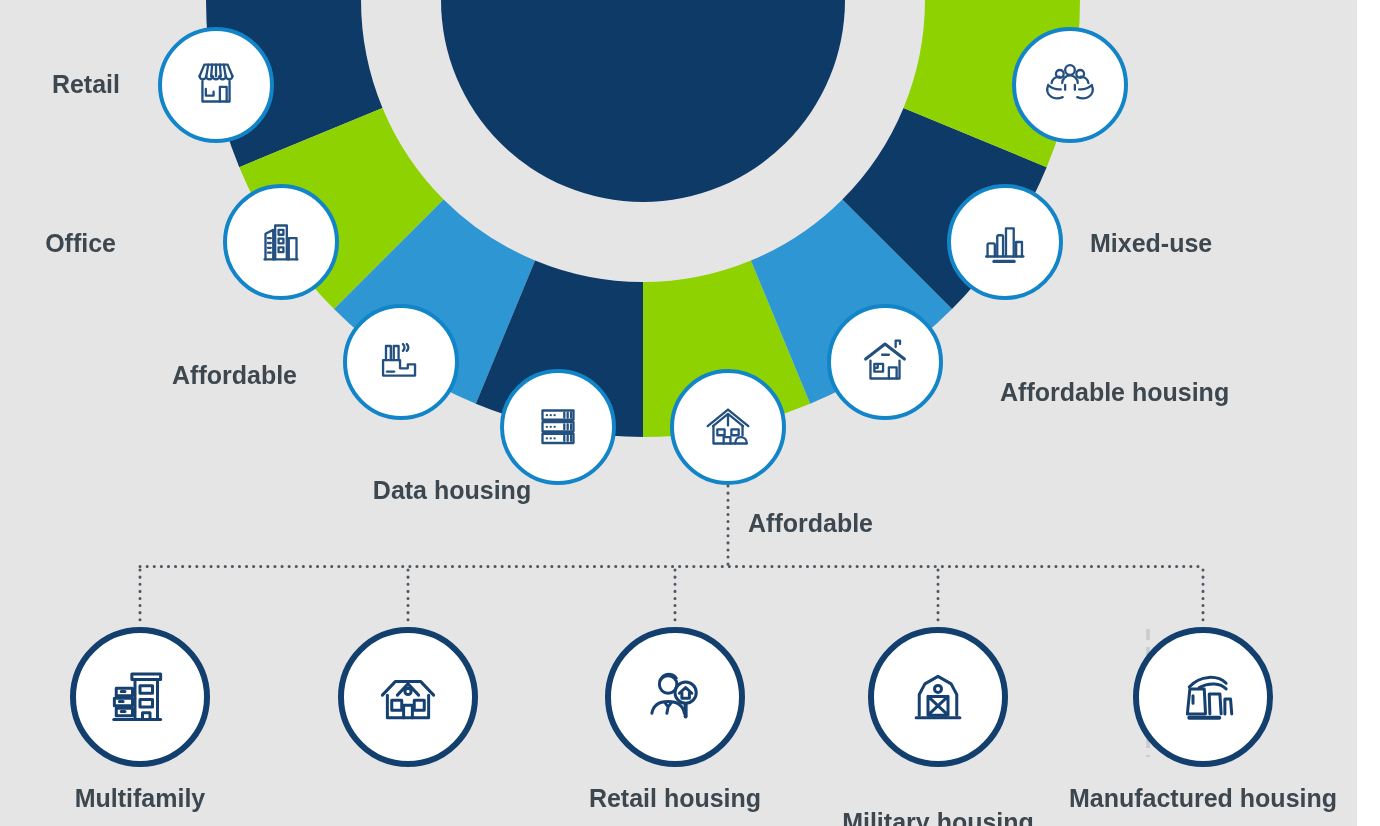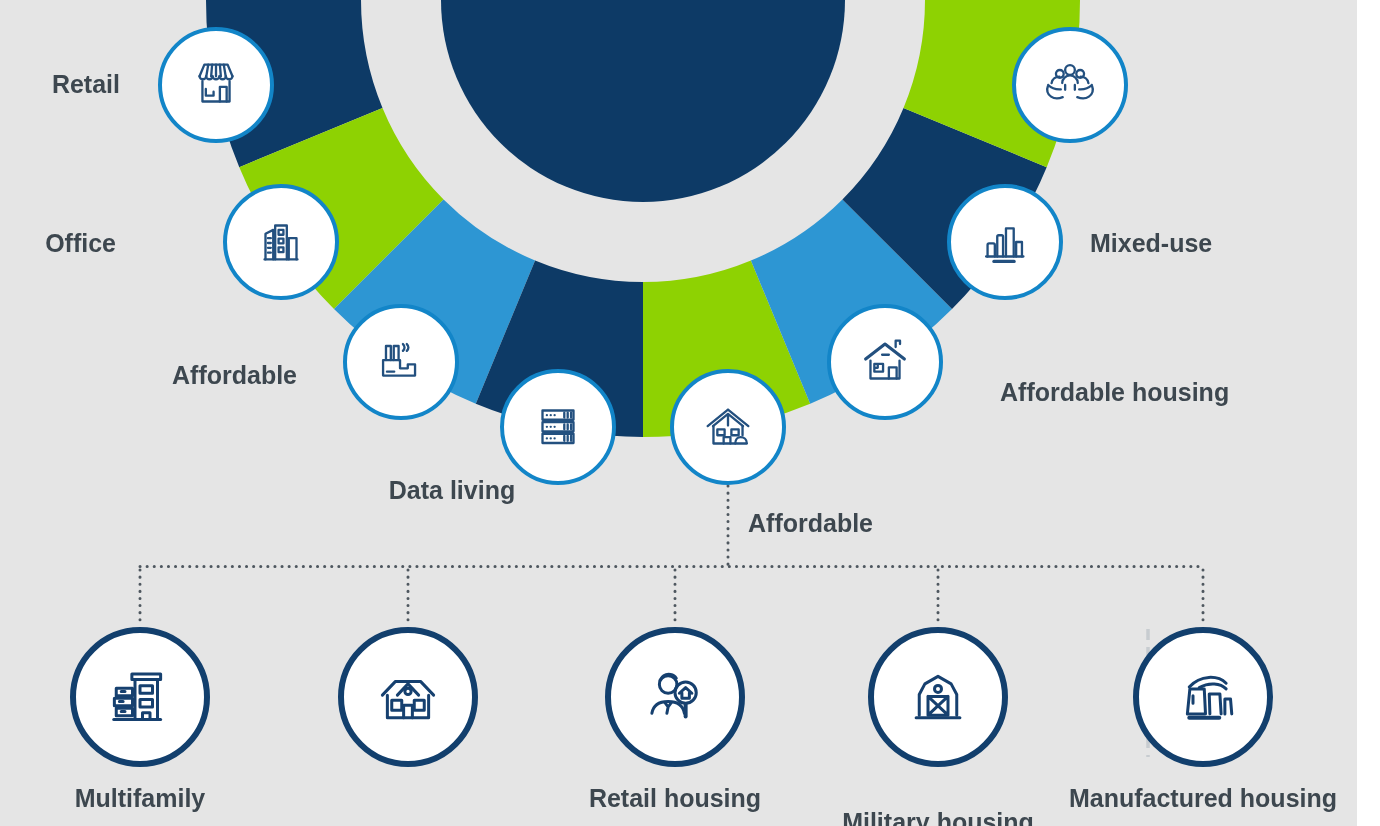--- a/index.html
+++ b/index.html
@@ -179,21 +179,21 @@
       <path d="M13,30 c0.5,-4 4,-6.5 8,-6.5 M51,30 c-0.5,-4 -4,-6.5 -8,-6.5"></path>
       <path d="M27,32 v5 M37,32 v5"></path>
       <path d="M9.5,32 q-3,8 3,12 q5,3.5 12,0.5 M9.5,32 q5,5 13,4.5"></path>
       <path d="M54.5,32 q3,8 -3,12 q-5,3.5 -12,0.5 M54.5,32 q-5,5 -13,4.5"></path>
     </svg>
   </div>
 
   <div class="lbl lbl-retail">Retail</div>
   <div class="lbl lbl-office">Office</div>
   <div class="lbl lbl-industrial">Affordable</div>
-  <div class="lbl lbl-datacenter">Data living</div>
+  <div class="lbl lbl-datacenter">Data housing</div>
   <div class="lbl lbl-residential">Affordable</div>
   <div class="lbl lbl-affordable">Affordable housing</div>
   <div class="lbl lbl-mixeduse">Mixed-use</div>
 
   <div class="node sub-node pos-sub0">
     <svg class="icon" viewBox="0 0 64 64">
       <path d="M28,50 V18 H46 V50"></path>
       <path d="M25.5,18 V13.5 H48.5 V18 Z"></path>
       <path d="M32,23 H42 V29 H32 Z M32,34 H42 V40 H32 Z"></path>
       <path d="M34,50 V44.5 H40 V50"></path>

